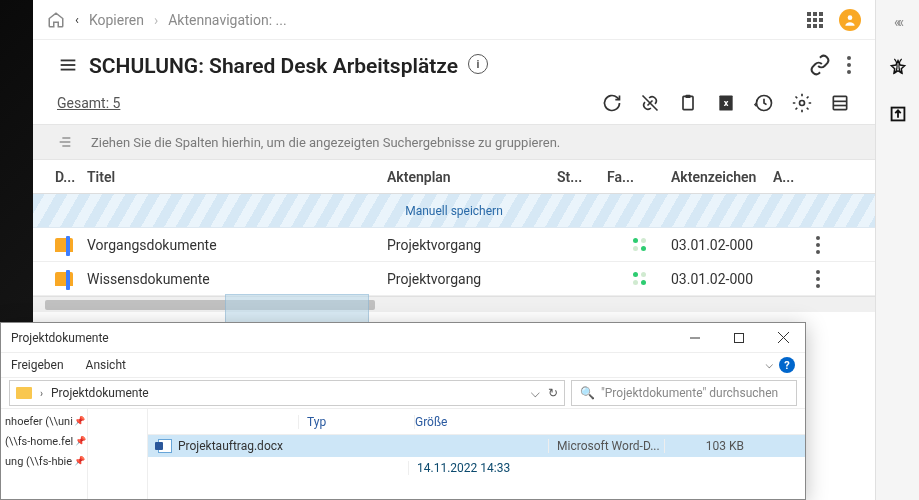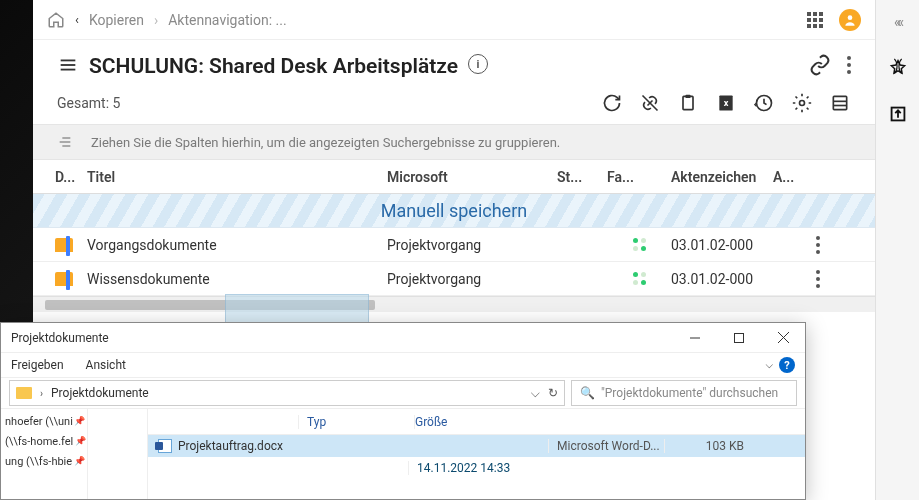--- a/index.html
+++ b/index.html
@@ -21,21 +21,21 @@
   .avatar { width: 22px; height: 22px; border-radius: 50%; background: #f9a825; display:flex; align-items:center; justify-content:center; }
   
   
   .title-row { display: flex; align-items: flex-start; padding: 14px 24px 10px 24px; gap: 10px; position: relative; }
   .title-row h1 { font-size: 21px; font-weight: 600; color: #222; }
   .title-right { margin-left: auto; display: flex; align-items: center; gap: 16px; }
   .info-circle { width:20px; height:20px; border:1.6px solid #555; border-radius:50%; display:flex; align-items:center; justify-content:center; font-size:11px; font-weight:bold; color:#555; }
   
   
   .summary-row { display:flex; align-items:center; padding: 4px 24px 10px 24px; }
-  .summary-row .total { color:#555; font-size:14px; }
+  .summary-row .total { color:#555; font-size:14px;text-decoration:underline; }
   .toolbar { margin-left:auto; display:flex; align-items:center; gap:16px; }
   .tool-btn { width:22px; height:22px; display:flex; align-items:center; justify-content:center; cursor:pointer; }
   
   
   .groupbar { background:#f0f0f0; height:36px; display:flex; align-items:center; padding:0 24px; gap:18px; color:#7a7a7a; font-size:13px; border-top:1px solid #e5e5e5; border-bottom:1px solid #e5e5e5; }
   
   
   .thead { display:flex; align-items:center; height:34px; padding:0 10px; border-bottom:1px solid #ddd; font-weight:600; color:#444; font-size:14px; }
   .col-d { width:44px; padding-left:12px; }
   .col-title { flex:0 0 300px; }
@@ -53,21 +53,21 @@
   .folder-icon { width:18px; height:14px; background:#f9a825; border-radius:2px 2px 0 0; position:relative; }
   .folder-icon.binder::after { content:""; position:absolute; right:3px; top:-2px; width:4px; height:20px; background:#3d7eff; border-radius:1px; }
   .dotstack { display:flex; flex-direction:column; gap:3px; align-items:center; }
   .dotrow { display:flex; gap:3px; }
   .dot-g { width:5px; height:5px; border-radius:50%; background:#2ecc71; }
   .dot-l { width:5px; height:5px; border-radius:50%; background:#d0ead0; }
   .kebab { display:flex; flex-direction:column; gap:3px; align-items:center; cursor:pointer; }
   .kebab span { width:4px; height:4px; border-radius:50%; background:#555; }
   
   
-  .drop-row { height:34px; background:repeating-linear-gradient(120deg,#d6e8f5 0 10px,#eaf4fb 10px 20px); border-bottom:1px solid #dde8f1; display:flex; align-items:center; justify-content:center; color:#2a6aa8; font-size:18px; }
+  .drop-row { height:34px; background:repeating-linear-gradient(120deg,#d6e8f5 0 10px,#eaf4fb 10px 20px); border-bottom:1px solid #dde8f1; display:flex; align-items:center; justify-content:center; color:#2a6aa8; font-size:12px; }
   
   
   .drag-ghost { position:absolute; left:192px; top:100px; width:144px; height:120px; background:rgba(180,215,235,0.5); border:1px solid rgba(120,165,200,0.4); pointer-events:none; z-index:5; }
   .drag-tag { position:absolute; left:258px; top:190px; background:#fff; border:1px solid #bbb; border-radius:2px; padding:2px 8px; font-size:13px; color:#1565c0; font-weight:500; display:flex; align-items:center; gap:4px; z-index:6; box-shadow:0 1px 2px rgba(0,0,0,0.1); }
   .drag-tag .plus { color:#1565c0; font-weight:bold; font-size:14px; }
   
   
   .scroll-strip { height:16px; background:#f0f0f0; position:relative; border-top:1px solid #e0e0e0; }
   .scroll-thumb { position:absolute; left:12px; top:3px; width:330px; height:10px; background:#c0c0c0; border-radius:2px; }
   
@@ -239,21 +239,21 @@
             <line x1="4" y1="12" x2="20" y2="12"></line>
             <line x1="8" y1="18" x2="20" y2="18"></line>
           </svg>
         </span>
       <span>Ziehen Sie die Spalten hierhin, um die angezeigten Suchergebnisse zu gruppieren.</span>
     </div>
 
     <div class="thead">
       <div class="col-d">D...</div>
       <div class="col-title">Titel</div>
-      <div class="col-cat">Microsoft</div>
+      <div class="col-cat">Aktenplan</div>
       <div class="col-st">St...</div>
       <div class="col-fa">Fa...</div>
       <div class="col-az">Aktenzeichen</div>
       <div class="col-a">A...</div>
     </div>
 
     <div class="tbody">
       <div class="drag-ghost"></div>
       <div class="drag-tag">
           <span class="plus">+</span>

